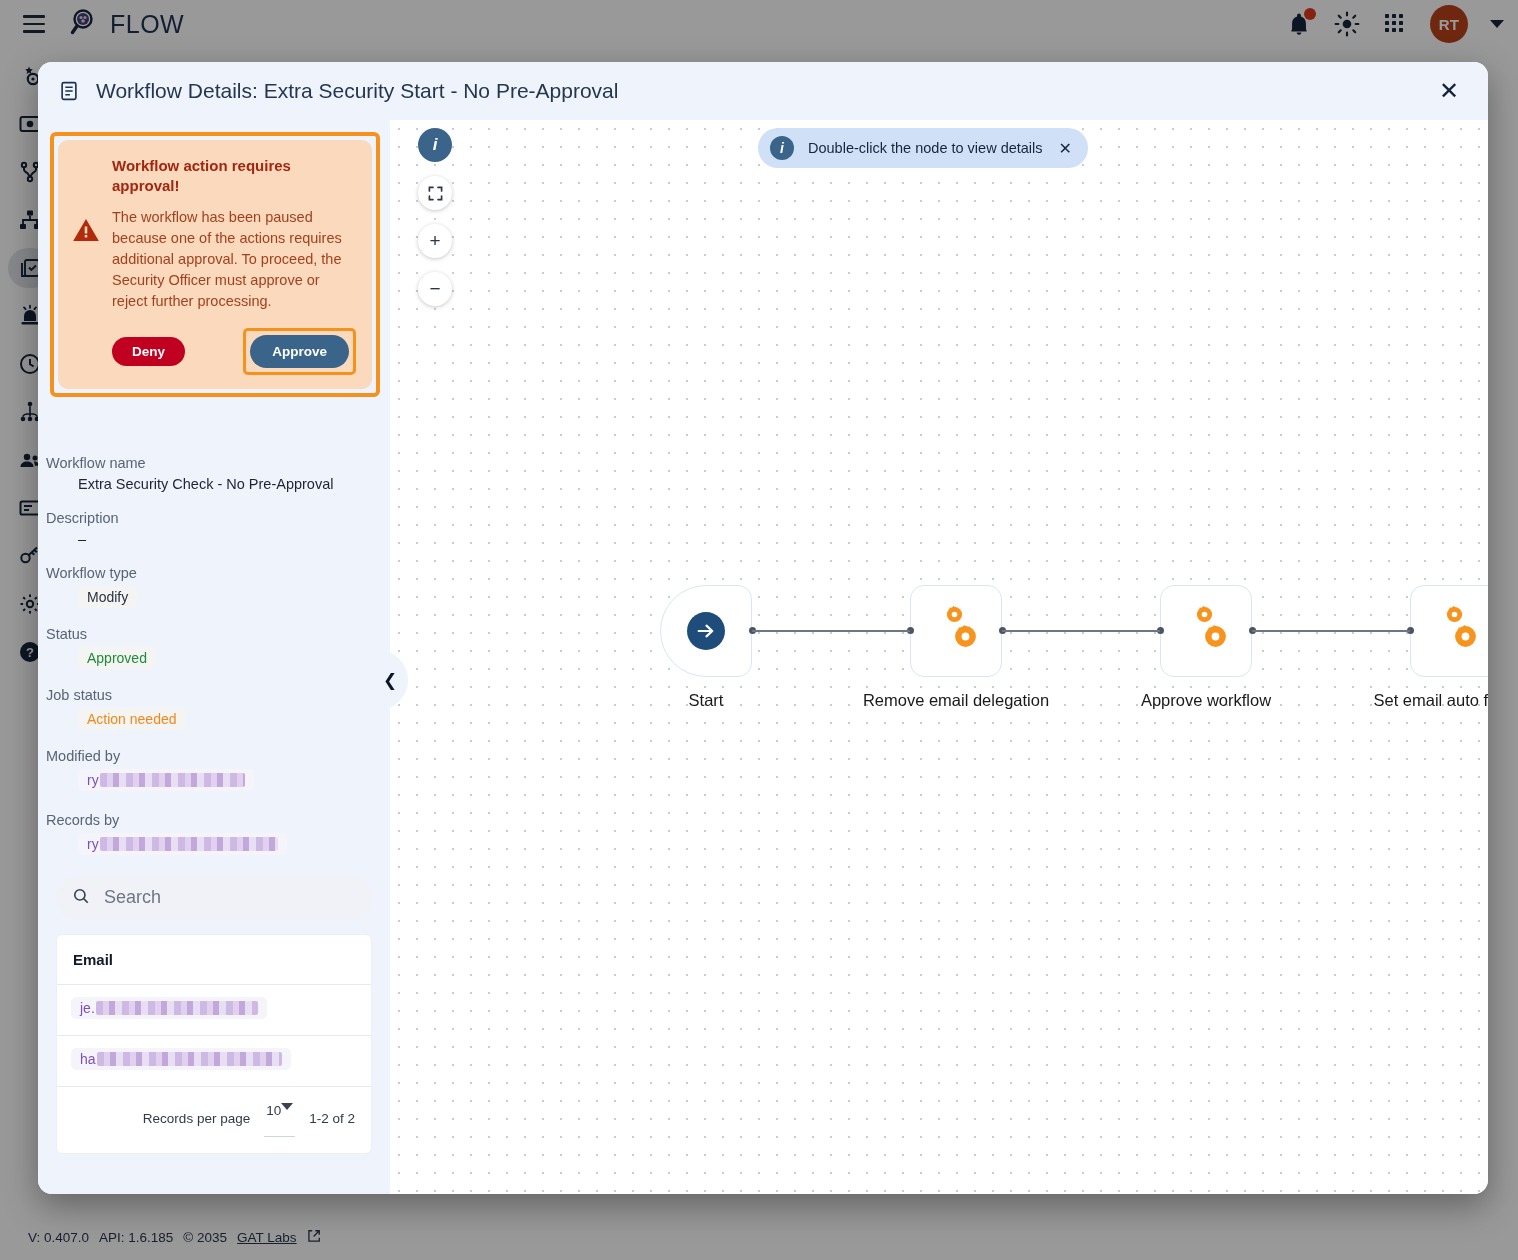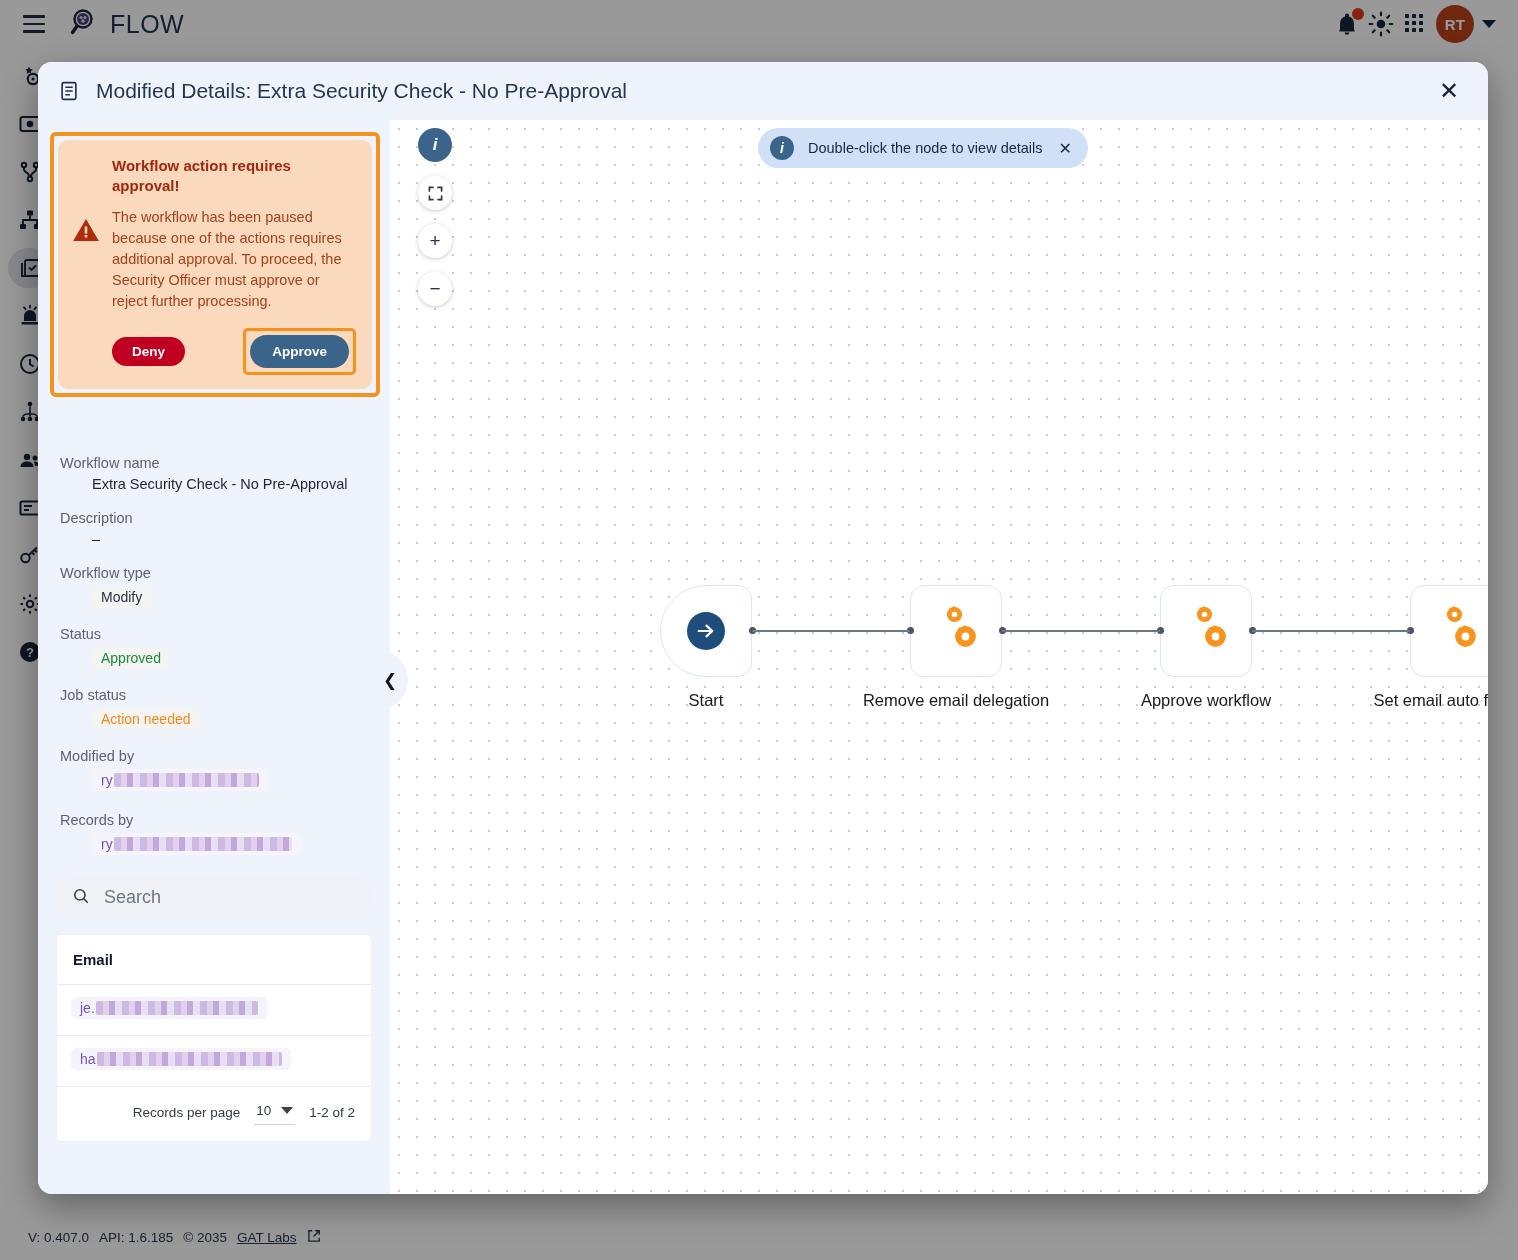--- a/index.html
+++ b/index.html
@@ -26,22 +26,22 @@
     width: 44px; height: 44px; margin-left: 12px;
     display: flex; flex-direction: column; justify-content: center;
     align-items: center; gap: 5px; cursor: pointer;
   }
   #hamburger i { display:block; width: 22px; height: 2.6px; background: #1f2d3d; border-radius:1px; }
 
   .brand { display: flex; align-items: center; gap: 10px; margin-left: 14px; }
   .brand-text { font-size: 25px; letter-spacing: .5px; color:#1f3555; font-weight:400; }
 
   .topbar-right {
-    margin-left: auto; display:flex; align-items:center; gap: 8px;
-    padding-right: 22px;
+    margin-left: auto; display:flex; align-items:center; gap: 22px;
+    padding-right: 14px;
   }
   .ticon { width: 26px; height: 26px; position: relative; cursor: pointer; color:#17263c; }
   .badge-dot {
     position:absolute; top:-3px; right:-4px; width: 12px; height: 12px;
     background:#e03b1c; border-radius:50%;
   }
   .avatar {
     width: 38px; height: 38px; border-radius:50%;
     background:#b9421c; color:#fff; font-size:15px; font-weight:700;
     display:flex; align-items:center; justify-content:center; cursor:pointer;
@@ -133,21 +133,21 @@
   .btn-approve-wrap {
     margin-left:auto; border:3px solid #f5921e; border-radius:5px; padding:4px;
   }
   .btn-approve {
     background:#3a6489; color:#fff; border:none; border-radius:18px;
     padding: 9px 22px; font-size:13.5px; font-weight:700; cursor:pointer;
     font-family:"Liberation Sans", sans-serif;
   }
 
   
-  #fields { padding: 58px 18px 0 22px; }
+  #fields { padding: 58px 18px 0 8px; }
   .field { margin-bottom: 18px; }
   .field-label { font-size:14.5px; color:#5b6472; margin-bottom: 5px; }
   .field-value { font-size:14.5px; color:#1e2430;margin-left:32px; }
   .chip {
     display:inline-block; padding: 3px 9px; border-radius: 5px; font-size:14px;
     background:#f4f4f2;
   }
   .chip.type { color:#2a3140; }
   .chip.status-approved { color:#1f8a3b; }
   .chip.status-action { color:#f0891b; }
@@ -183,22 +183,22 @@
     border: 1px solid #eceff5;
   }
   .tbl-head { padding: 16px 16px; font-size:15px; font-weight:700; color:#131a27;
     border-bottom:1px solid #e6e9ef; }
   .tbl-row { padding: 12px 14px; border-bottom:1px solid #e6e9ef; }
   .tbl-foot {
     display:flex; align-items:center; justify-content:flex-end; gap: 14px;
     padding: 14px 16px 16px 16px; font-size:13.5px; color:#323a48;
   }
   .rpp-select {
-    display:flex; align-items:center; gap:10px; cursor:pointer;
-    border-bottom:1px solid #cfd4dd; padding: 2px 2px 6px 2px;
+    display:flex; align-items:flex-start; cursor:pointer;
+    border-bottom:1px solid #cfd4dd; padding: 2px 2px 18px 2px;
   }
   .rpp-caret { width:0;height:0;border-left:6px solid transparent;border-right:6px solid transparent;
      border-top:7px solid #3a4250; }
 
   
   #collapse-handle {
     position:absolute; right: -18px; top: 530px; width: 36px; height:60px;
     background:#eef3fc; border-radius: 0 30px 30px 0;
     display:flex; align-items:center; justify-content:center; cursor:pointer;
     z-index: 5; color:#0d1626; font-size:17px;
@@ -428,21 +428,21 @@
 
 <div id="modal">
 
   <div id="modal-header">
     <span class="hdr-icon">
       <svg width="22" height="22" viewBox="0 0 24 24" fill="none" stroke="#1d3150" stroke-width="1.8">
         <rect x="4.5" y="2.8" width="15" height="18.4" rx="1.8"></rect>
         <path d="M8 8h8M8 12h8M8 16h5" stroke-width="1.7"></path>
       </svg>
     </span>
-    <div id="modal-title">Modified Details: Extra Security Check - No Pre-Approval</div>
+    <div id="modal-title">Workflow Details: Extra Security Start - No Pre-Approval</div>
     <div id="modal-close">✕</div>
   </div>
 
   <div id="modal-body">
 
     <div id="details-pane">
 
       <div id="alert-outline">
         <div id="alert-box">
           <div class="alert-warn-icon">

